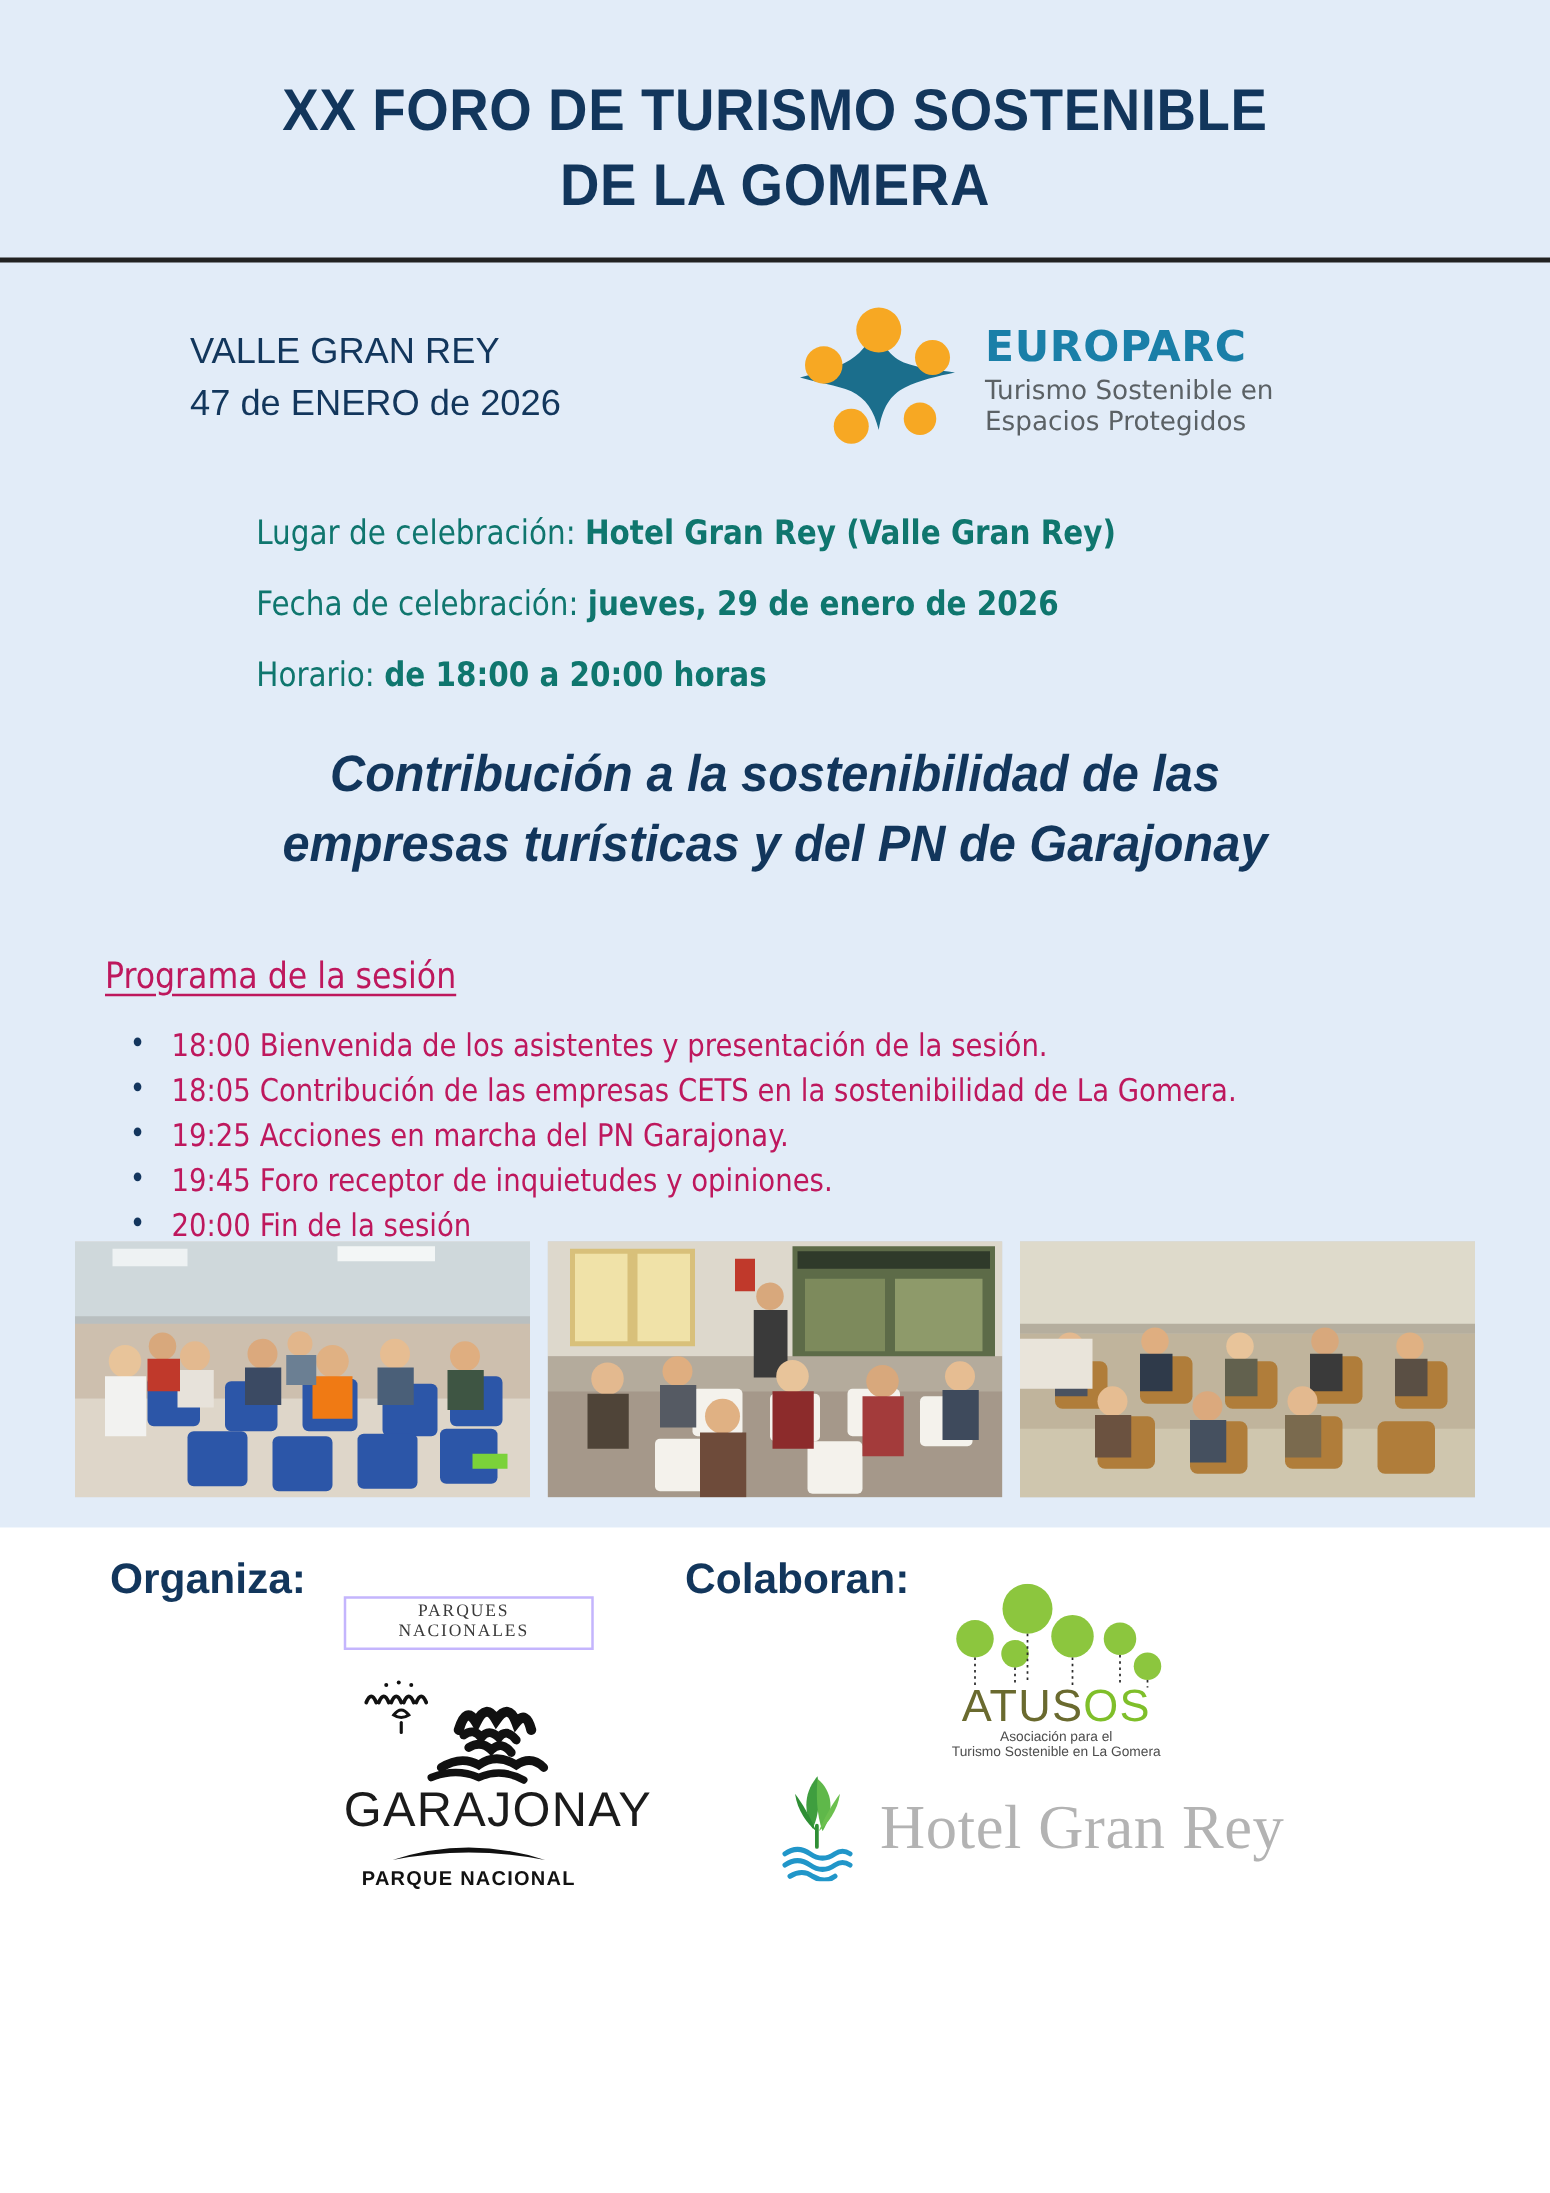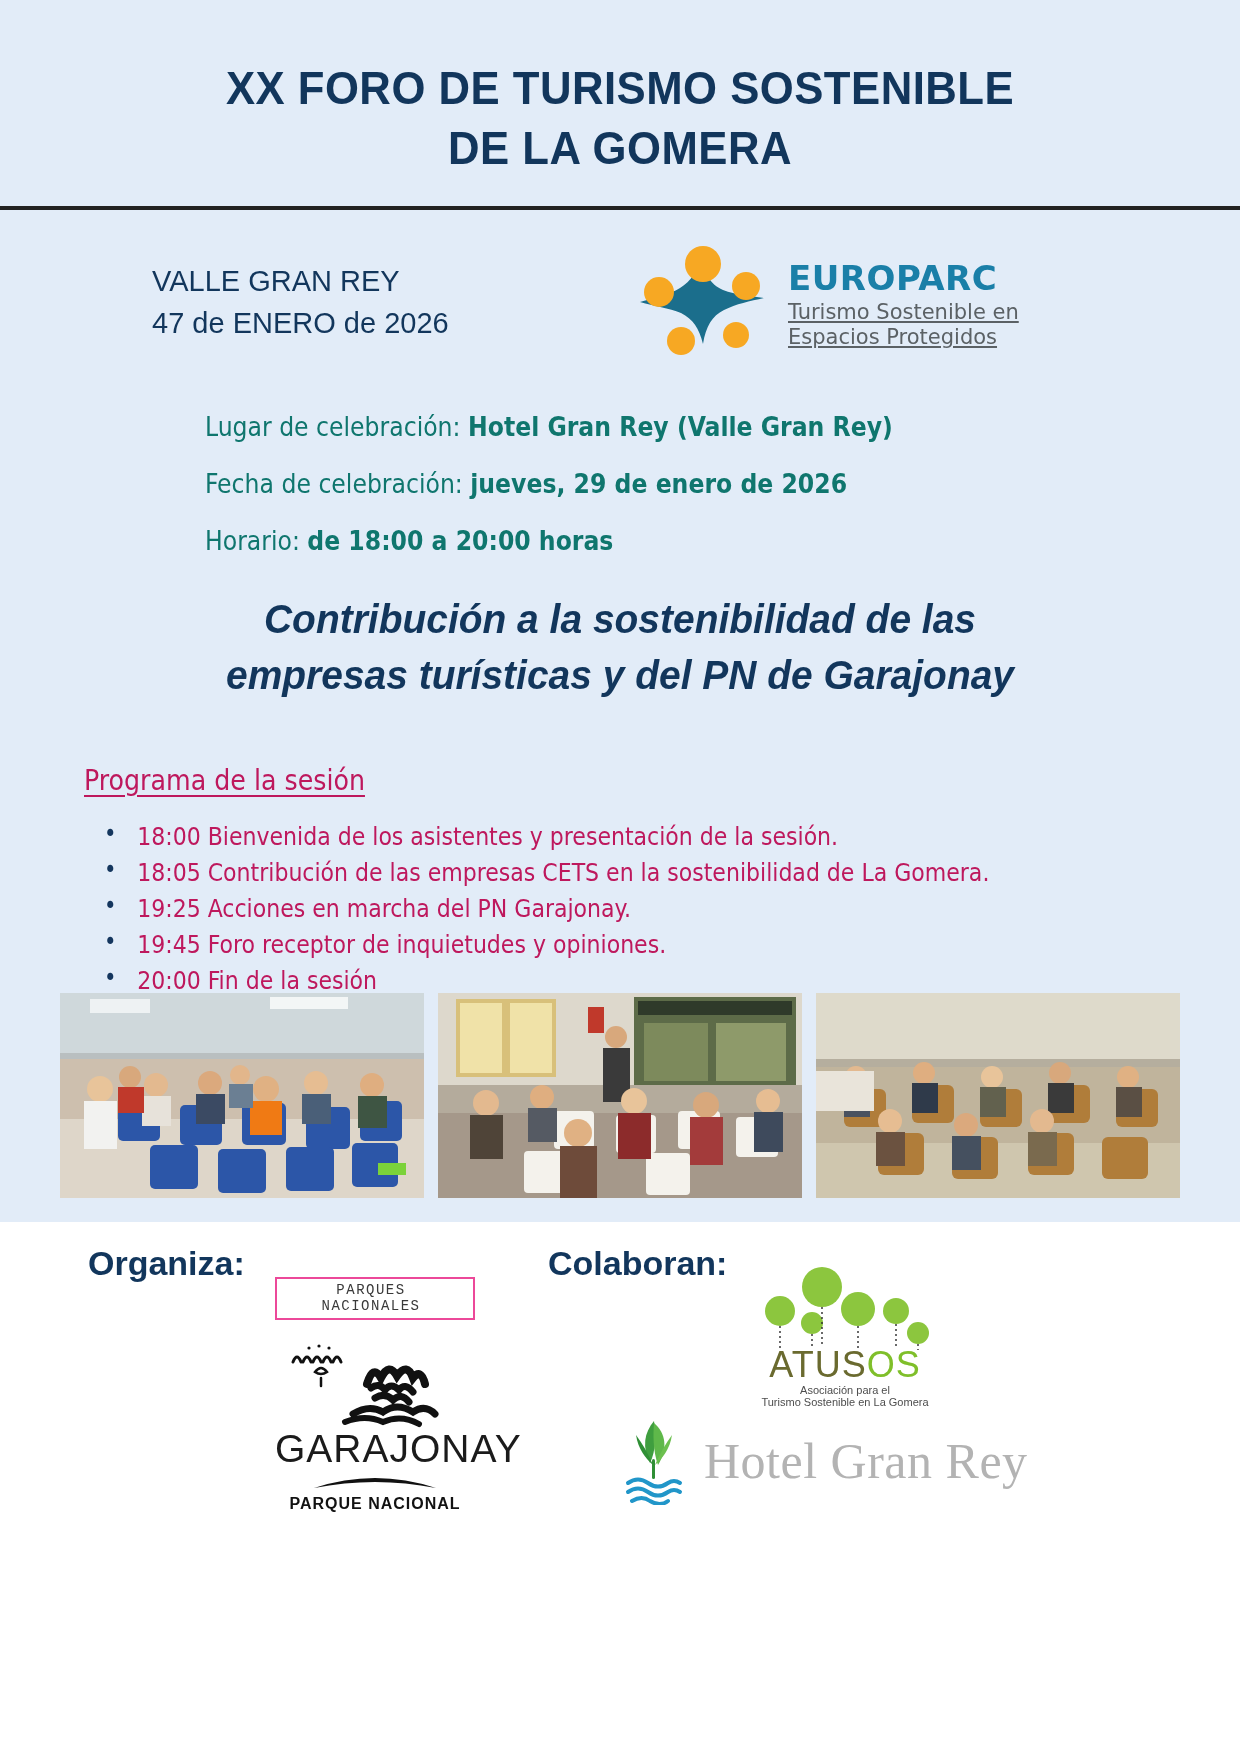--- a/index.html
+++ b/index.html
@@ -64,21 +64,20 @@
     letter-spacing: 0.5px;
     color: #1a7fa8;
     line-height: 1;
   }
   .ep-tag {
     font-family: "DejaVu Sans", sans-serif;
     font-size: 21px;
     color: #5b6165;
     line-height: 1.22;
     margin-top: 5px;
-    text-decoration: underline;
   }
   
   .details {
     padding: 48px 16px 0 205px;
     color: #0f766e;
   }
   .detail-line {
     font-family: "DejaVu Sans Condensed", "Liberation Sans Narrow", "Liberation Sans", sans-serif;
     font-size: 27px;
     line-height: 1.0;
@@ -165,24 +164,24 @@
   .organiza-head { left: 88px; top: 22px; }
   .colaboran-head { left: 548px; top: 22px; }
 
   .garajonay {
     position: absolute;
     left: 275px; top: 55px;
     width: 200px;
     text-align: center;
   }
   .pn-box {
-    border: 2px solid #ec4899;
+    border: 2px solid #c4b5fd;
     display: inline-block;
     padding: 3px 18px 4px 10px;
-    font-family: Liberation Mono, monospace;
+    font-family: Liberation Serif, serif;
     font-size: 14px;
     letter-spacing: 1.5px;
     color: #3a3a3a;
   }
   .gj-art { width: 200px; height: 105px; display: block; margin: 6px auto 0 auto; }
   .gj-name {
     font-family: Liberation Sans, sans-serif;
     font-size: 39px;
     letter-spacing: 1px;
     color: #1b1b1b;

